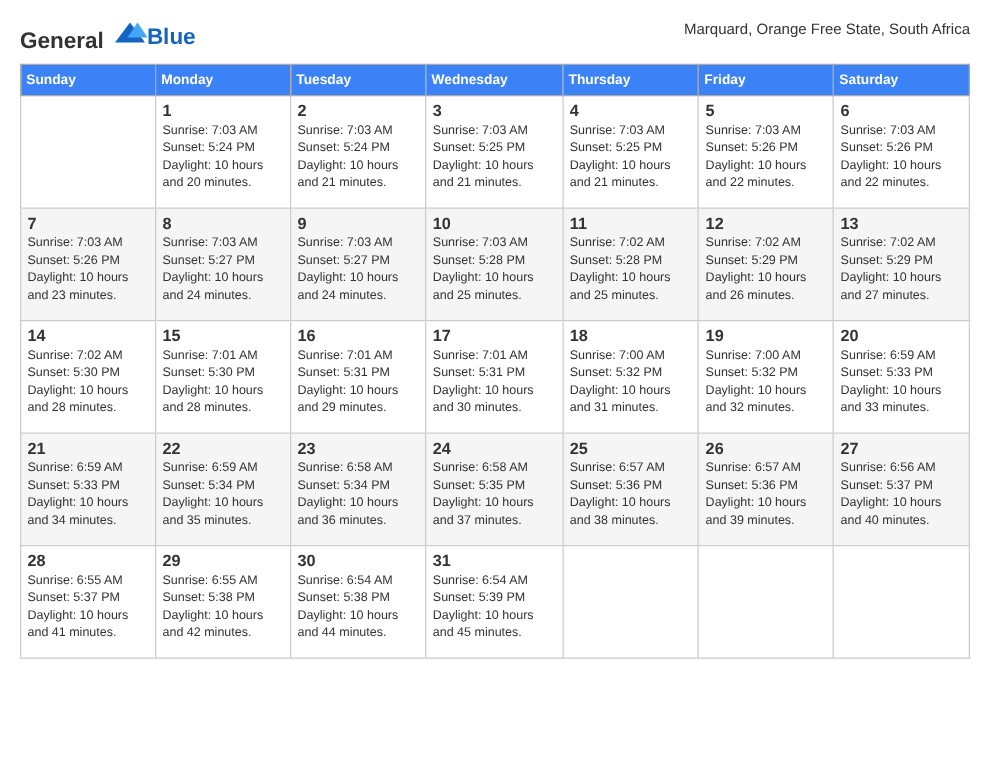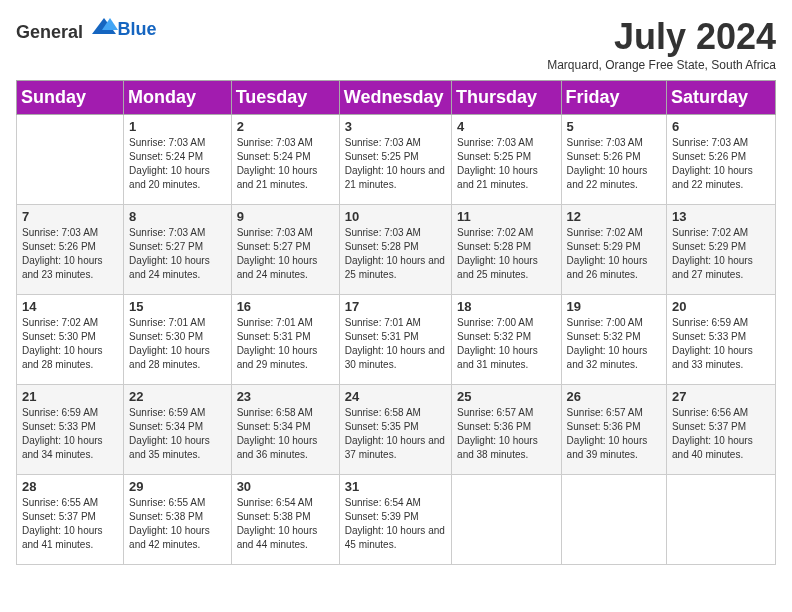--- a/index.html
+++ b/index.html
@@ -48,23 +48,23 @@
     .location-title {
       font-size: 12px;
       color: #333;
     }
     table {
       width: 100%;
       border-collapse: collapse;
       margin-top: 8px;
     }
     thead tr th {
-      background-color: #a21caf;
+      background-color: #3b82f6;
       color: white;
-      font-size: 18px;
+      font-size: 11px;
       font-weight: bold;
       padding: 6px 4px;
       text-align: left;
       border: 1px solid #aaa;
     }
     tbody tr td {
       border: 1px solid #ccc;
       vertical-align: top;
       padding: 4px 5px;
       font-size: 10.5px;
@@ -103,21 +103,20 @@
       <svg class="logo-icon" viewBox="0 0 28 22" xmlns="http://www.w3.org/2000/svg">
         <polygon points="14,2 26,18 2,18" fill="#1565c0"></polygon>
         <polygon points="20,2 28,14 12,14" fill="#42a5f5"></polygon>
       </svg>
     </div>
     <div>
       <span class="logo-text-blue">Blue</span>
     </div>
   </div>
   <div class="title-section">
-    <div class="month-title">July 2024</div>
     <div class="location-title">Marquard, Orange Free State, South Africa</div>
   </div>
 </div>
 
 <table>
   <thead>
     <tr>
       <th>Sunday</th>
       <th>Monday</th>
       <th>Tuesday</th>

